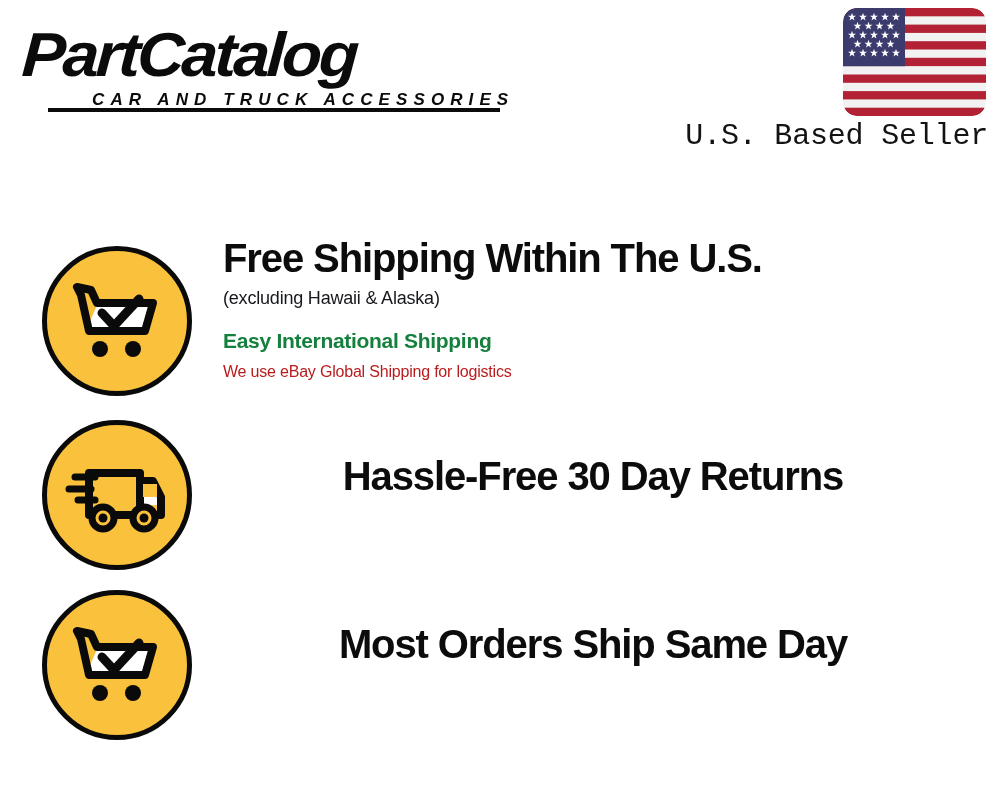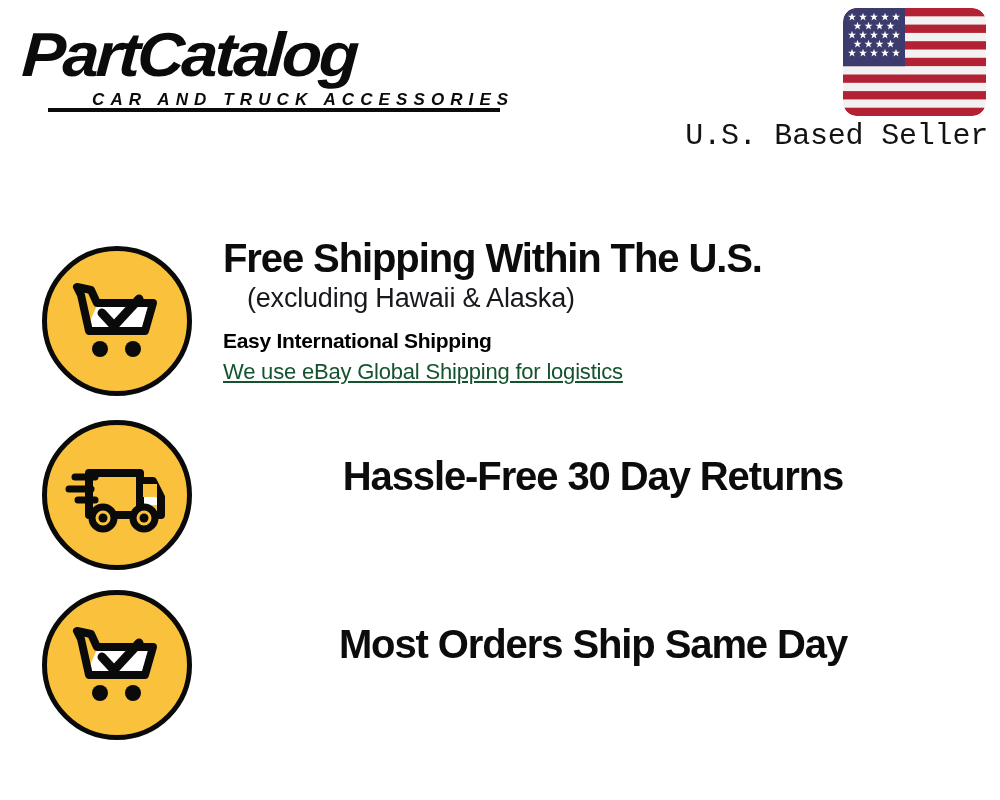--- a/index.html
+++ b/index.html
@@ -151,48 +151,46 @@
     font-size: 40px;
     line-height: 48px;
     letter-spacing: -1.1px;
     color: #0c0c0c;
     white-space: nowrap;
   }
   .feature-sub {
     display: block;
     font-family: "Liberation Sans", sans-serif;
     font-weight: 400;
-    font-size: 27px;
+    font-size: 18px;
     line-height: 33px;
     letter-spacing: -0.2px;
     color: #16181c;
     white-space: nowrap;
-    margin-left: 24px;
   }
   .feature-sub-strong {
     display: block;
     margin-top: 11px;
     font-family: "Liberation Sans", sans-serif;
     font-weight: 700;
     font-size: 21px;
     line-height: 30px;
     letter-spacing: -0.3px;
-    color: #000000;
+    color: #15803d;
     white-space: nowrap;
   }
   .feature-sub-2 {
     display: block;
     font-family: "Liberation Sans", sans-serif;
     font-weight: 400;
-    font-size: 22px;
+    font-size: 16px;
     line-height: 32px;
     letter-spacing: -0.2px;
-    color: #14532d;
-    white-space: nowrap;
-    text-decoration: underline;
+    color: #b91c1c;
+    white-space: nowrap;
   }
 </style>
 </head>
 <body>
 
 <div class="header">
 
   <div class="brand-logo">
     <span class="brand-wordmark">PartCatalog</span>
     <span class="brand-underline"></span>

